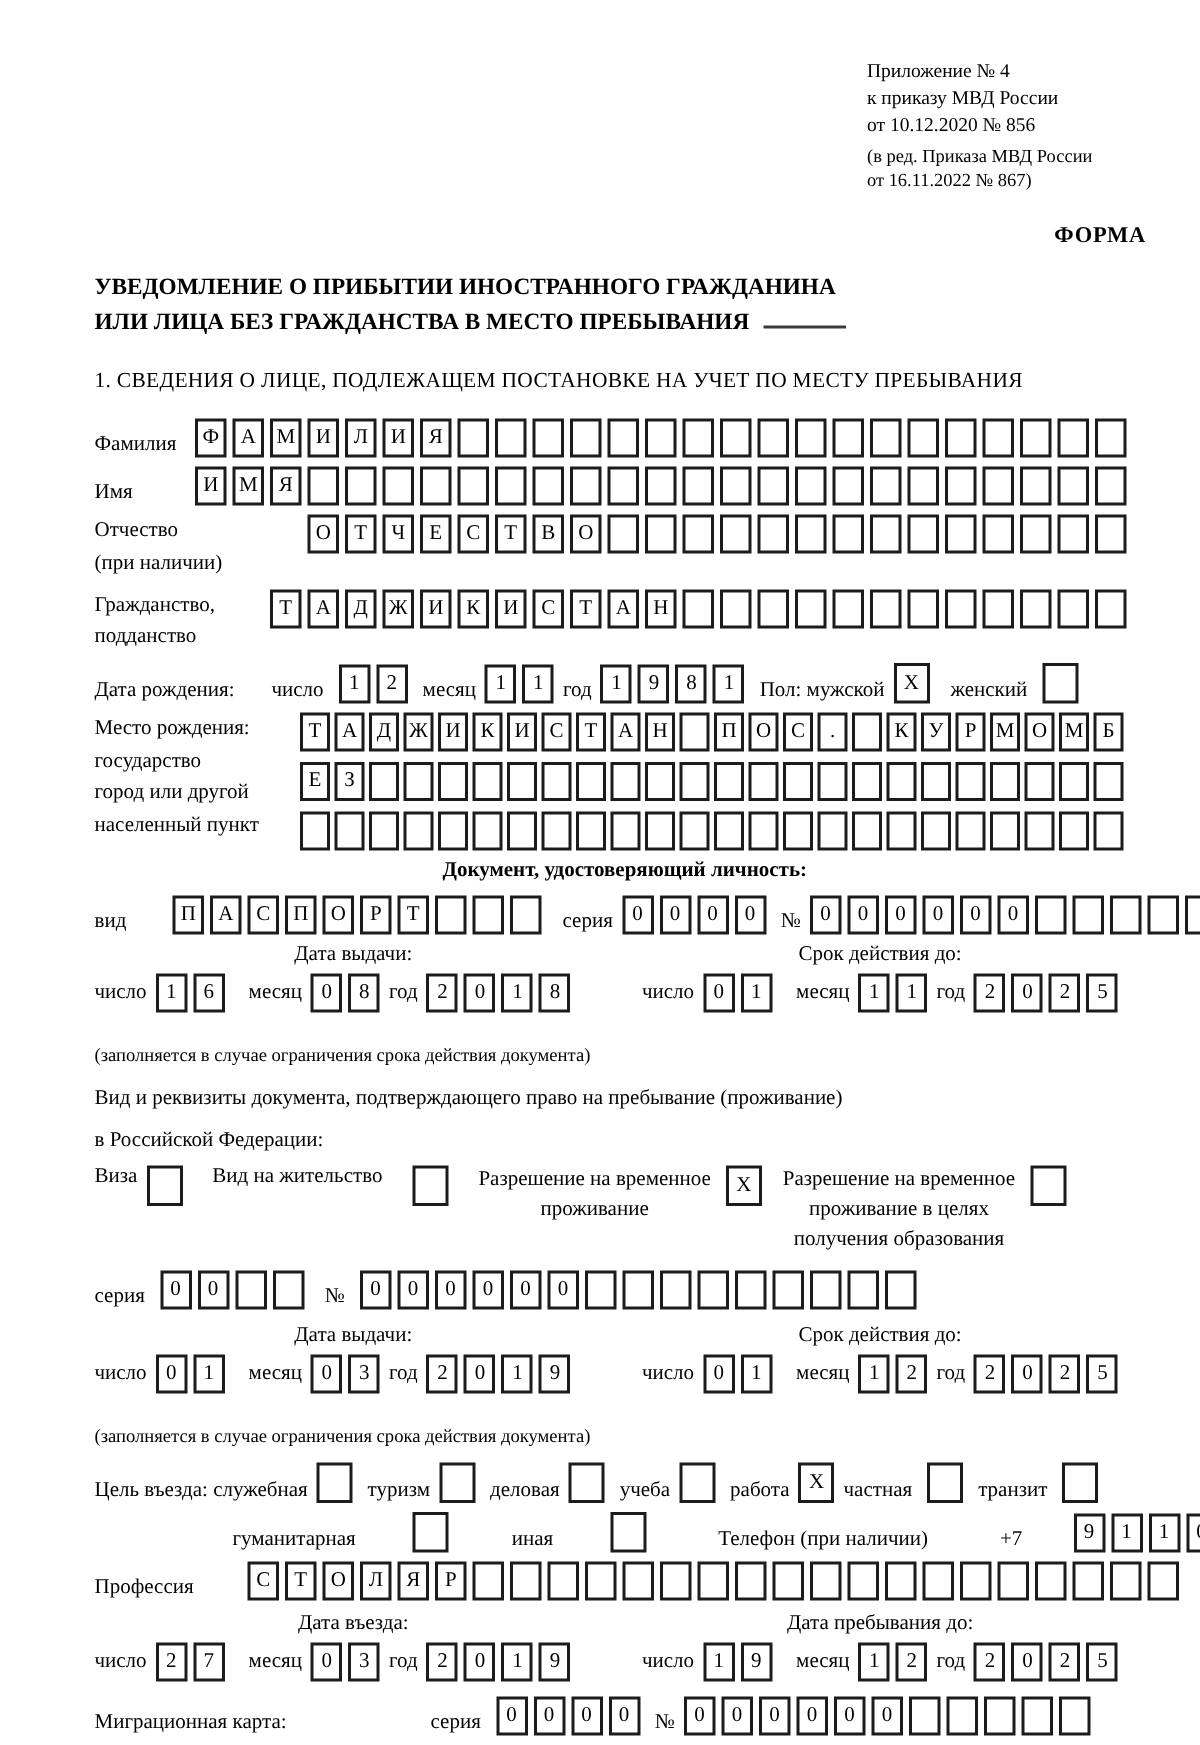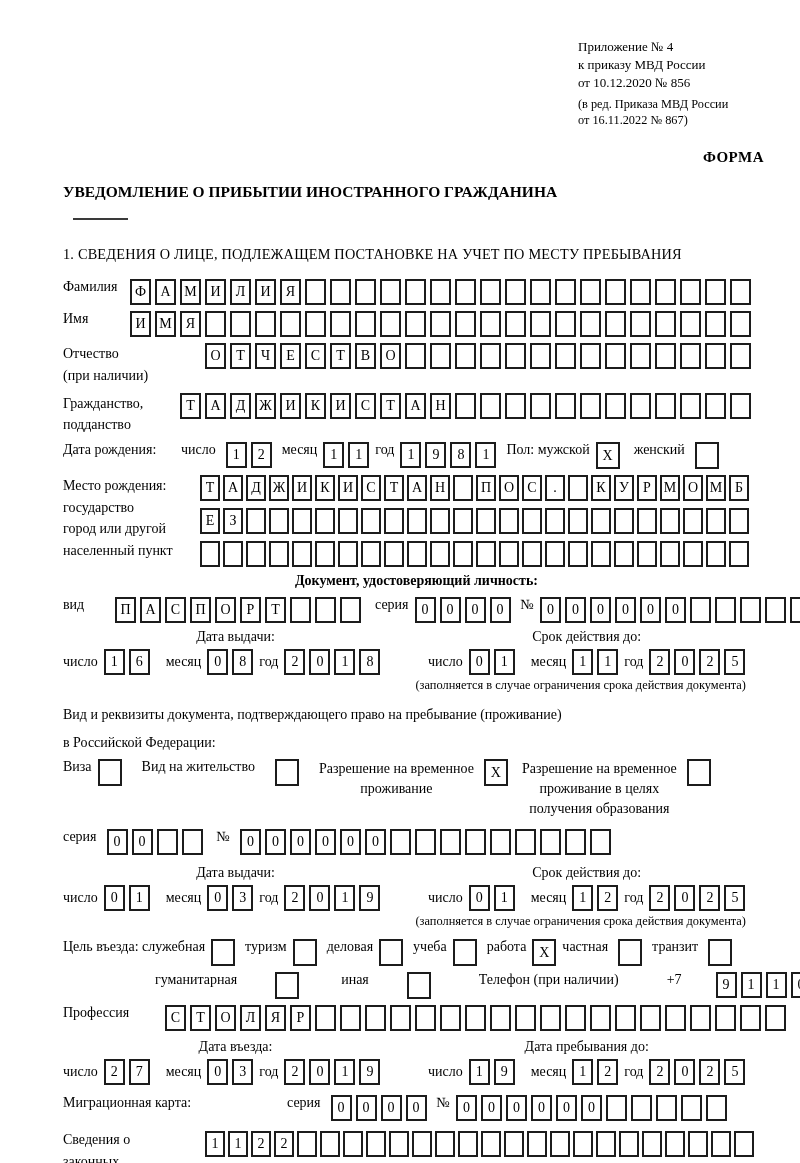--- a/index.html
+++ b/index.html
@@ -8,40 +8,40 @@
     font-family:"Liberation Serif","DejaVu Serif",serif;font-size:14px;
     box-sizing:border-box;padding:38px 30px 24px 63px;position:relative;
   }
   .appendix{margin-left:auto;width:192px;line-height:1.4;font-size:13px;}
   .appendix .rev{font-size:12.3px;margin-top:3px;line-height:1.35;}
   .appendix .rev + .rev{margin-top:0;}
   .forma{font-weight:bold;text-align:right;font-size:15px;margin:20px 6px 14px 0;letter-spacing:.5px;}
   .title{text-align:left;font-weight:bold;font-size:15.5px;line-height:1.5;margin:6px 0 20px;}
   .blank{display:inline-block;width:55px;border-bottom:2px solid #3a3a3a;height:13px;margin-left:10px;}
   .sect{font-weight:normal;font-size:14.3px;letter-spacing:.2px;margin:0 0 16px;}
-  .row{display:flex;align-items:flex-start;margin-bottom:6px;}
+  .row{display:flex;align-items:flex-end;margin-bottom:6px;}
   .row.top{align-items:flex-start;}
   .lb{flex-shrink:0;}
   .pre{white-space:pre-line;line-height:1.55;}
   .cells{display:inline-flex;gap:4px;flex-shrink:0;}
   .cell{box-sizing:border-box;width:21px;height:26px;border:2px solid #1c1c1c;
         text-align:center;line-height:22px;font-size:14px;background:#fff;}
   .tight{gap:3px;} .tight .cell{width:20px;}
   .cb .cell{width:24px;height:27px;line-height:23px;}
   .w67{width:67px;} .w112{width:112px;} .w117{width:117px;} .w137{width:137px;}
   .w142{width:142px;} .w52{width:52px;} .w102{width:102px;} .w160{width:160px;}
   .g6{margin-left:6px;} .g10{margin-left:10px;} .g14{margin-left:14px;} .g20{margin-left:20px;}
   .stack{display:flex;flex-direction:column;gap:7px;}
   .doc-head{text-align:center;font-weight:bold;margin:4px 0 8px;}
   .two-col{display:flex;margin-bottom:2px;}
   .dg-left{width:345px;}
   .dg-right{margin-left:20px;}
   .dg-head{text-align:center;margin-bottom:4px;}
   .dg-row{display:flex;align-items:center;gap:6px;}
-  .note-r{text-align:right;font-size:12.4px;padding-right:24px;margin:3px 0 10px;}
+  .note-r{font-size:12.4px;padding-right:24px;margin:21px 0 10px;}
   .plabel{text-align:center;white-space:pre-line;line-height:1.45;}
   .para{line-height:1.7;margin-bottom:4px;} .mb10{margin-bottom:10px;}
 </style>
 </head>
 <body>
 
 <div class="page">
 
   <div class="appendix">
     <div>Приложение № 4</div>
@@ -49,21 +49,21 @@
     <div>от 10.12.2020 № 856</div>
     <div class="rev">(в ред. Приказа МВД России</div>
     <div class="rev">от 16.11.2022 № 867)</div>
   </div>
 
   <div class="forma">ФОРМА</div>
 
   <div class="title">
     <div>УВЕДОМЛЕНИЕ О ПРИБЫТИИ ИНОСТРАННОГО ГРАЖДАНИНА</div>
     <div>
-      <span class="blank"></span>
+      <span>ИЛИ ЛИЦА БЕЗ ГРАЖДАНСТВА В МЕСТО ПРЕБЫВАНИЯ</span><span class="blank"></span>
     </div>
   </div>
 
   <div class="sect">1. СВЕДЕНИЯ О ЛИЦЕ, ПОДЛЕЖАЩЕМ ПОСТАНОВКЕ НА УЧЕТ ПО МЕСТУ ПРЕБЫВАНИЯ</div>
 
   <div class="row">
     <span class="lb w67">Фамилия</span>
     <span class="cells">
         <span class="cell">Ф</span>
         <span class="cell">А</span>

